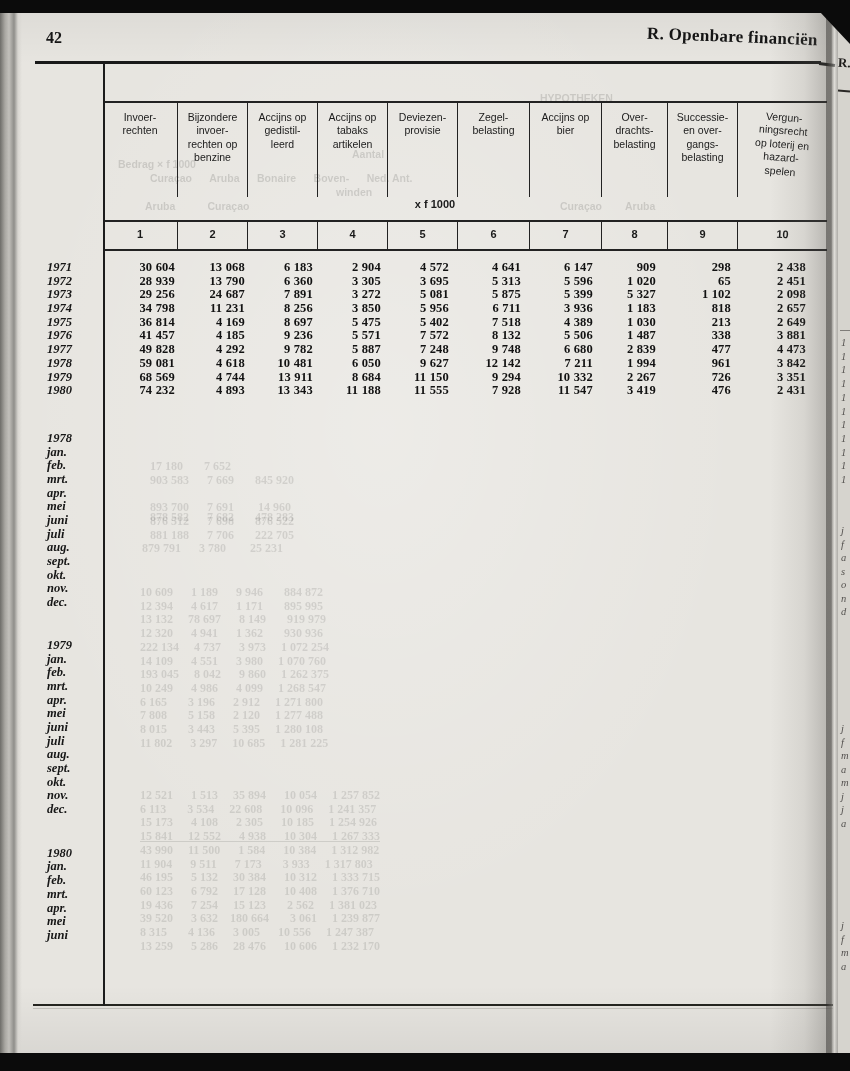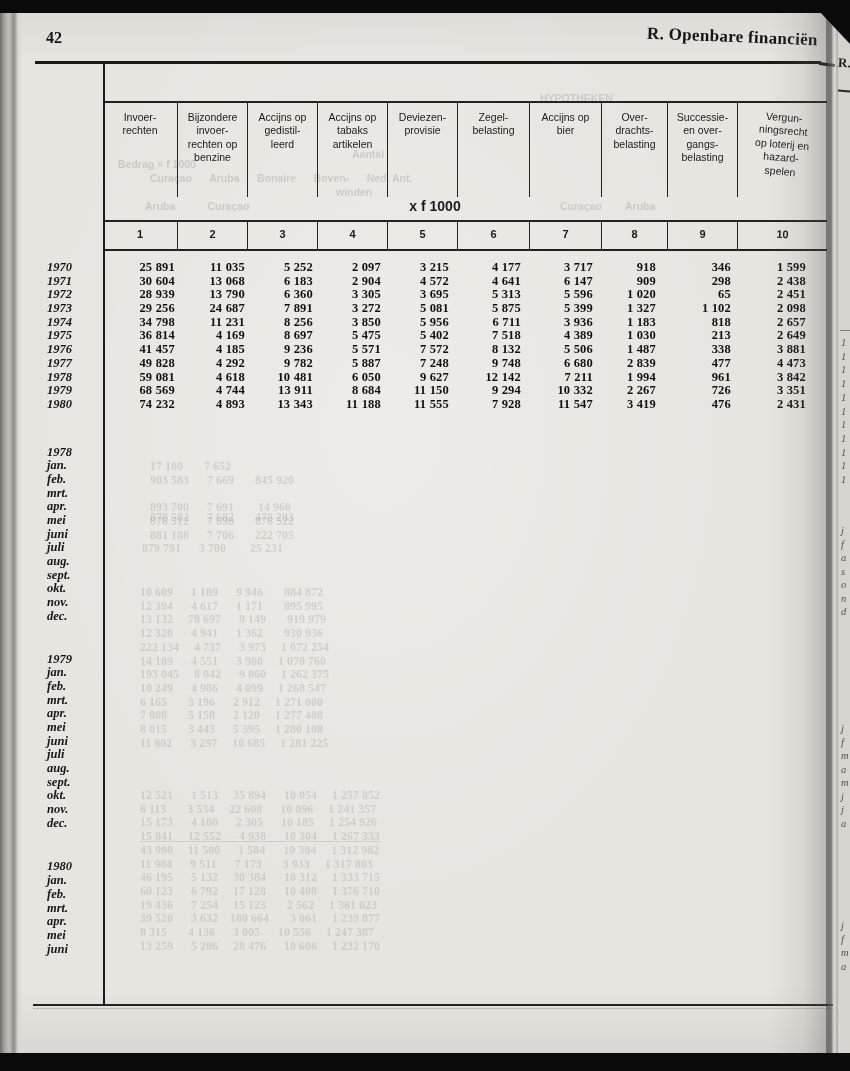--- a/index.html
+++ b/index.html
@@ -39,21 +39,21 @@
      font-family:"Liberation Sans", sans-serif;font-size:11px;font-weight:bold;letter-spacing:.4px;color:#1b1b1b;}
   .title-underline{position:absolute;left:103px;top:101px;width:724px;height:2px;background:#222;z-index:5;}
   .header-grid{position:absolute;left:103px;top:103px;width:723px;height:94px;display:grid;z-index:5;
      grid-template-columns:75px 70px 70px 70px 70px 72px 72px 66px 70px 1fr;}
   .hcell{border-right:1.5px solid #222;padding-top:8px;text-align:center;
      font-family:"Liberation Sans", sans-serif;font-size:10.5px;line-height:1.28;color:#1a1a1a;}
   .hcell:last-child{border-right:none;}
   .hcell span{white-space:pre-line;display:inline-block;}
   .hcell.tilt span{transform:rotate(4.5deg);}
   .units{position:absolute;left:380px;top:198px;width:110px;text-align:center;z-index:5;
-     font-family:"Liberation Sans", sans-serif;font-size:14px;font-weight:bold;color:#1b1b1b;}
+     font-family:"Liberation Sans", sans-serif;font-size:11px;font-weight:bold;color:#1b1b1b;}
   .numbers-row{position:absolute;left:103px;top:220px;width:724px;height:27px;display:grid;z-index:5;
      grid-template-columns:75px 70px 70px 70px 70px 72px 72px 66px 70px 1fr;
      border-top:2px solid #222;border-bottom:2px solid #222;}
   .ncell{border-right:1.5px solid #222;text-align:center;line-height:25px;
      font-family:"Liberation Sans", sans-serif;font-size:11px;font-weight:bold;color:#1a1a1a;}
   .ncell:last-child{border-right:none;}
   .ncell.tilt{transform:rotate(3deg);}
 
   
   .left-border{position:absolute;left:103px;top:63px;width:2px;height:943px;background:#1c1c1c;z-index:6;}
@@ -166,33 +166,20 @@
       <div class="ncell">6</div>
       <div class="ncell">7</div>
       <div class="ncell">8</div>
       <div class="ncell">9</div>
       <div class="ncell tilt">10</div>
     </div>
 
   <div class="left-border"></div>
   <div class="data-area" id="dataArea">
       <div class="trow">
-        <div class="rlabel">1970</div>
-        <div class="val">25 891</div>
-        <div class="val">11 035</div>
-        <div class="val">5 252</div>
-        <div class="val">2 097</div>
-        <div class="val">3 215</div>
-        <div class="val">4 177</div>
-        <div class="val">3 717</div>
-        <div class="val">918</div>
-        <div class="val">346</div>
-        <div class="val">1 599</div>
-      </div>
-      <div class="trow">
         <div class="rlabel">1971</div>
         <div class="val">30 604</div>
         <div class="val">13 068</div>
         <div class="val">6 183</div>
         <div class="val">2 904</div>
         <div class="val">4 572</div>
         <div class="val">4 641</div>
         <div class="val">6 147</div>
         <div class="val">909</div>
         <div class="val">298</div>
@@ -213,21 +200,21 @@
       </div>
       <div class="trow">
         <div class="rlabel">1973</div>
         <div class="val">29 256</div>
         <div class="val">24 687</div>
         <div class="val">7 891</div>
         <div class="val">3 272</div>
         <div class="val">5 081</div>
         <div class="val">5 875</div>
         <div class="val">5 399</div>
-        <div class="val">1 327</div>
+        <div class="val">5 327</div>
         <div class="val">1 102</div>
         <div class="val">2 098</div>
       </div>
       <div class="trow">
         <div class="rlabel">1974</div>
         <div class="val">34 798</div>
         <div class="val">11 231</div>
         <div class="val">8 256</div>
         <div class="val">3 850</div>
         <div class="val">5 956</div>

